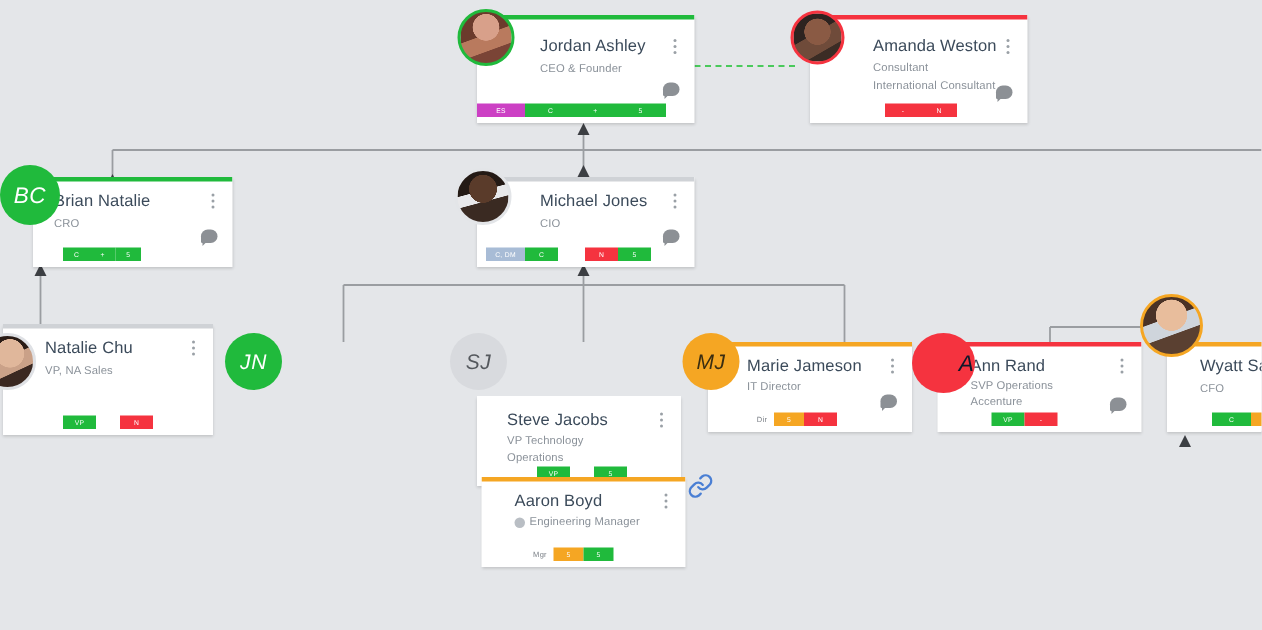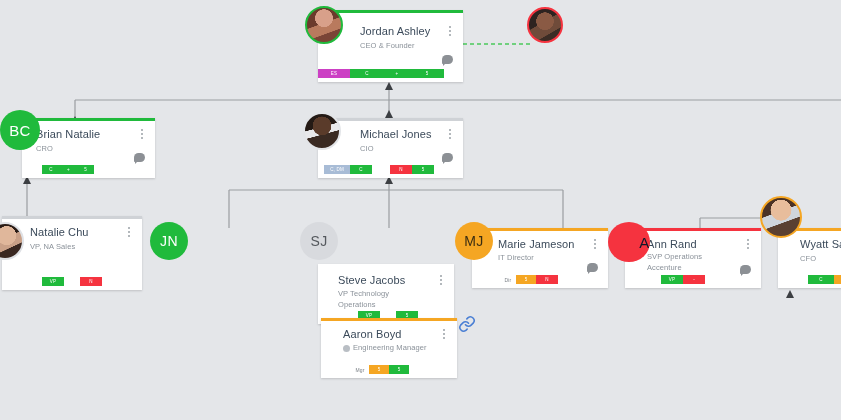--- a/index.html
+++ b/index.html
@@ -30,20 +30,21 @@
   .kebab{position:absolute;width:10px;height:14px;}
   .kebab i{display:block;width:2px;height:2px;border-radius:50%;background:#9aa0a6;margin:0 auto 2px;}
   .bubble{position:absolute;width:11px;height:9px;border-radius:5px 5px 5px 1px;background:#8c9095;}
   .bubble:after{content:"";position:absolute;left:1px;bottom:-2px;border-left:3px solid #8c9095;border-bottom:3px solid transparent;}
 
   .avatar{
     position:absolute;border-radius:50%;overflow:hidden;
     display:flex;align-items:center;justify-content:center;
     font-size:15px;color:#2f2f2f;letter-spacing:.4px;
     box-sizing:border-box;
+    font-style:italic;
   }
   .avatar.photo{background-size:cover;background-position:center;}
 
   .badges{position:absolute;display:flex;height:9px;align-items:stretch;}
   .badge{
     display:flex;align-items:center;justify-content:center;
     font-size:4.5px;color:#fff;letter-spacing:.2px;box-sizing:border-box;
   }
   .badge.lbl{color:#7b8087;background:transparent;font-size:5px;padding:0 2px;}
   .linkicon{position:absolute;color:#4a7fd4;}
@@ -104,20 +105,36 @@
       <div class="badge" style="background:#cc40c4;width:32px;">ES</div>
       <div class="badge" style="background:#20ba3c;width:34px;">C</div>
       <div class="badge" style="background:#20ba3c;width:26px;">+</div>
       <div class="badge" style="background:#20ba3c;width:34px;">5</div>
     </div>
   </div>
   <div class="avatar photo" style="left:305px;top:6px;width:38px;height:38px;border:2.5px solid #20ba3c;
               background-image:radial-gradient(circle at 50% 30%, #d8a08a 0 30%, transparent 31%),
                                linear-gradient(160deg,#6b3a2c 0 45%, #b97a5e 46% 70%, #7a4436 71% 100%);"></div>
 
+  <div class="card" style="left:540px;top:10px;width:145px;height:72px;">
+    <div class="accent" style="background:#f5333f;"></div>
+    <div class="cname" style="left:42px;top:15px;">Amanda Weston</div>
+    <div class="ctitle" style="left:42px;top:30px;">Consultant</div>
+    <div class="ccomp" style="left:42px;top:42px;">International Consultant</div>
+    <div class="kebab" style="right:8px;top:16px;">
+        <i></i>
+        <i></i>
+        <i></i>
+      </div>
+    <div class="bubble" style="right:10px;bottom:16px;"></div>
+    <div class="badges" style="left:50px;bottom:4px;">
+      <div class="badge" style="background:#f5333f;width:24px;">-</div>
+      <div class="badge" style="background:#f5333f;width:24px;">N</div>
+    </div>
+  </div>
   <div class="avatar photo" style="left:527px;top:7px;width:36px;height:36px;border:2.5px solid #f5333f;
               background-image:radial-gradient(circle at 50% 38%, #8a5a44 0 34%, transparent 35%),
                                linear-gradient(150deg,#2d2320 0 42%, #6f4b3a 43% 72%, #3b2c25 73% 100%);"></div>
 
   <div class="card" style="left:22px;top:118px;width:133px;height:60px;">
     <div class="accent" style="background:#20ba3c;"></div>
     <div class="cname" style="left:14px;top:10px;">Brian Natalie</div>
     <div class="ctitle" style="left:14px;top:26px;">CRO</div>
     <div class="kebab" style="right:8px;top:11px;">
         <i></i>

